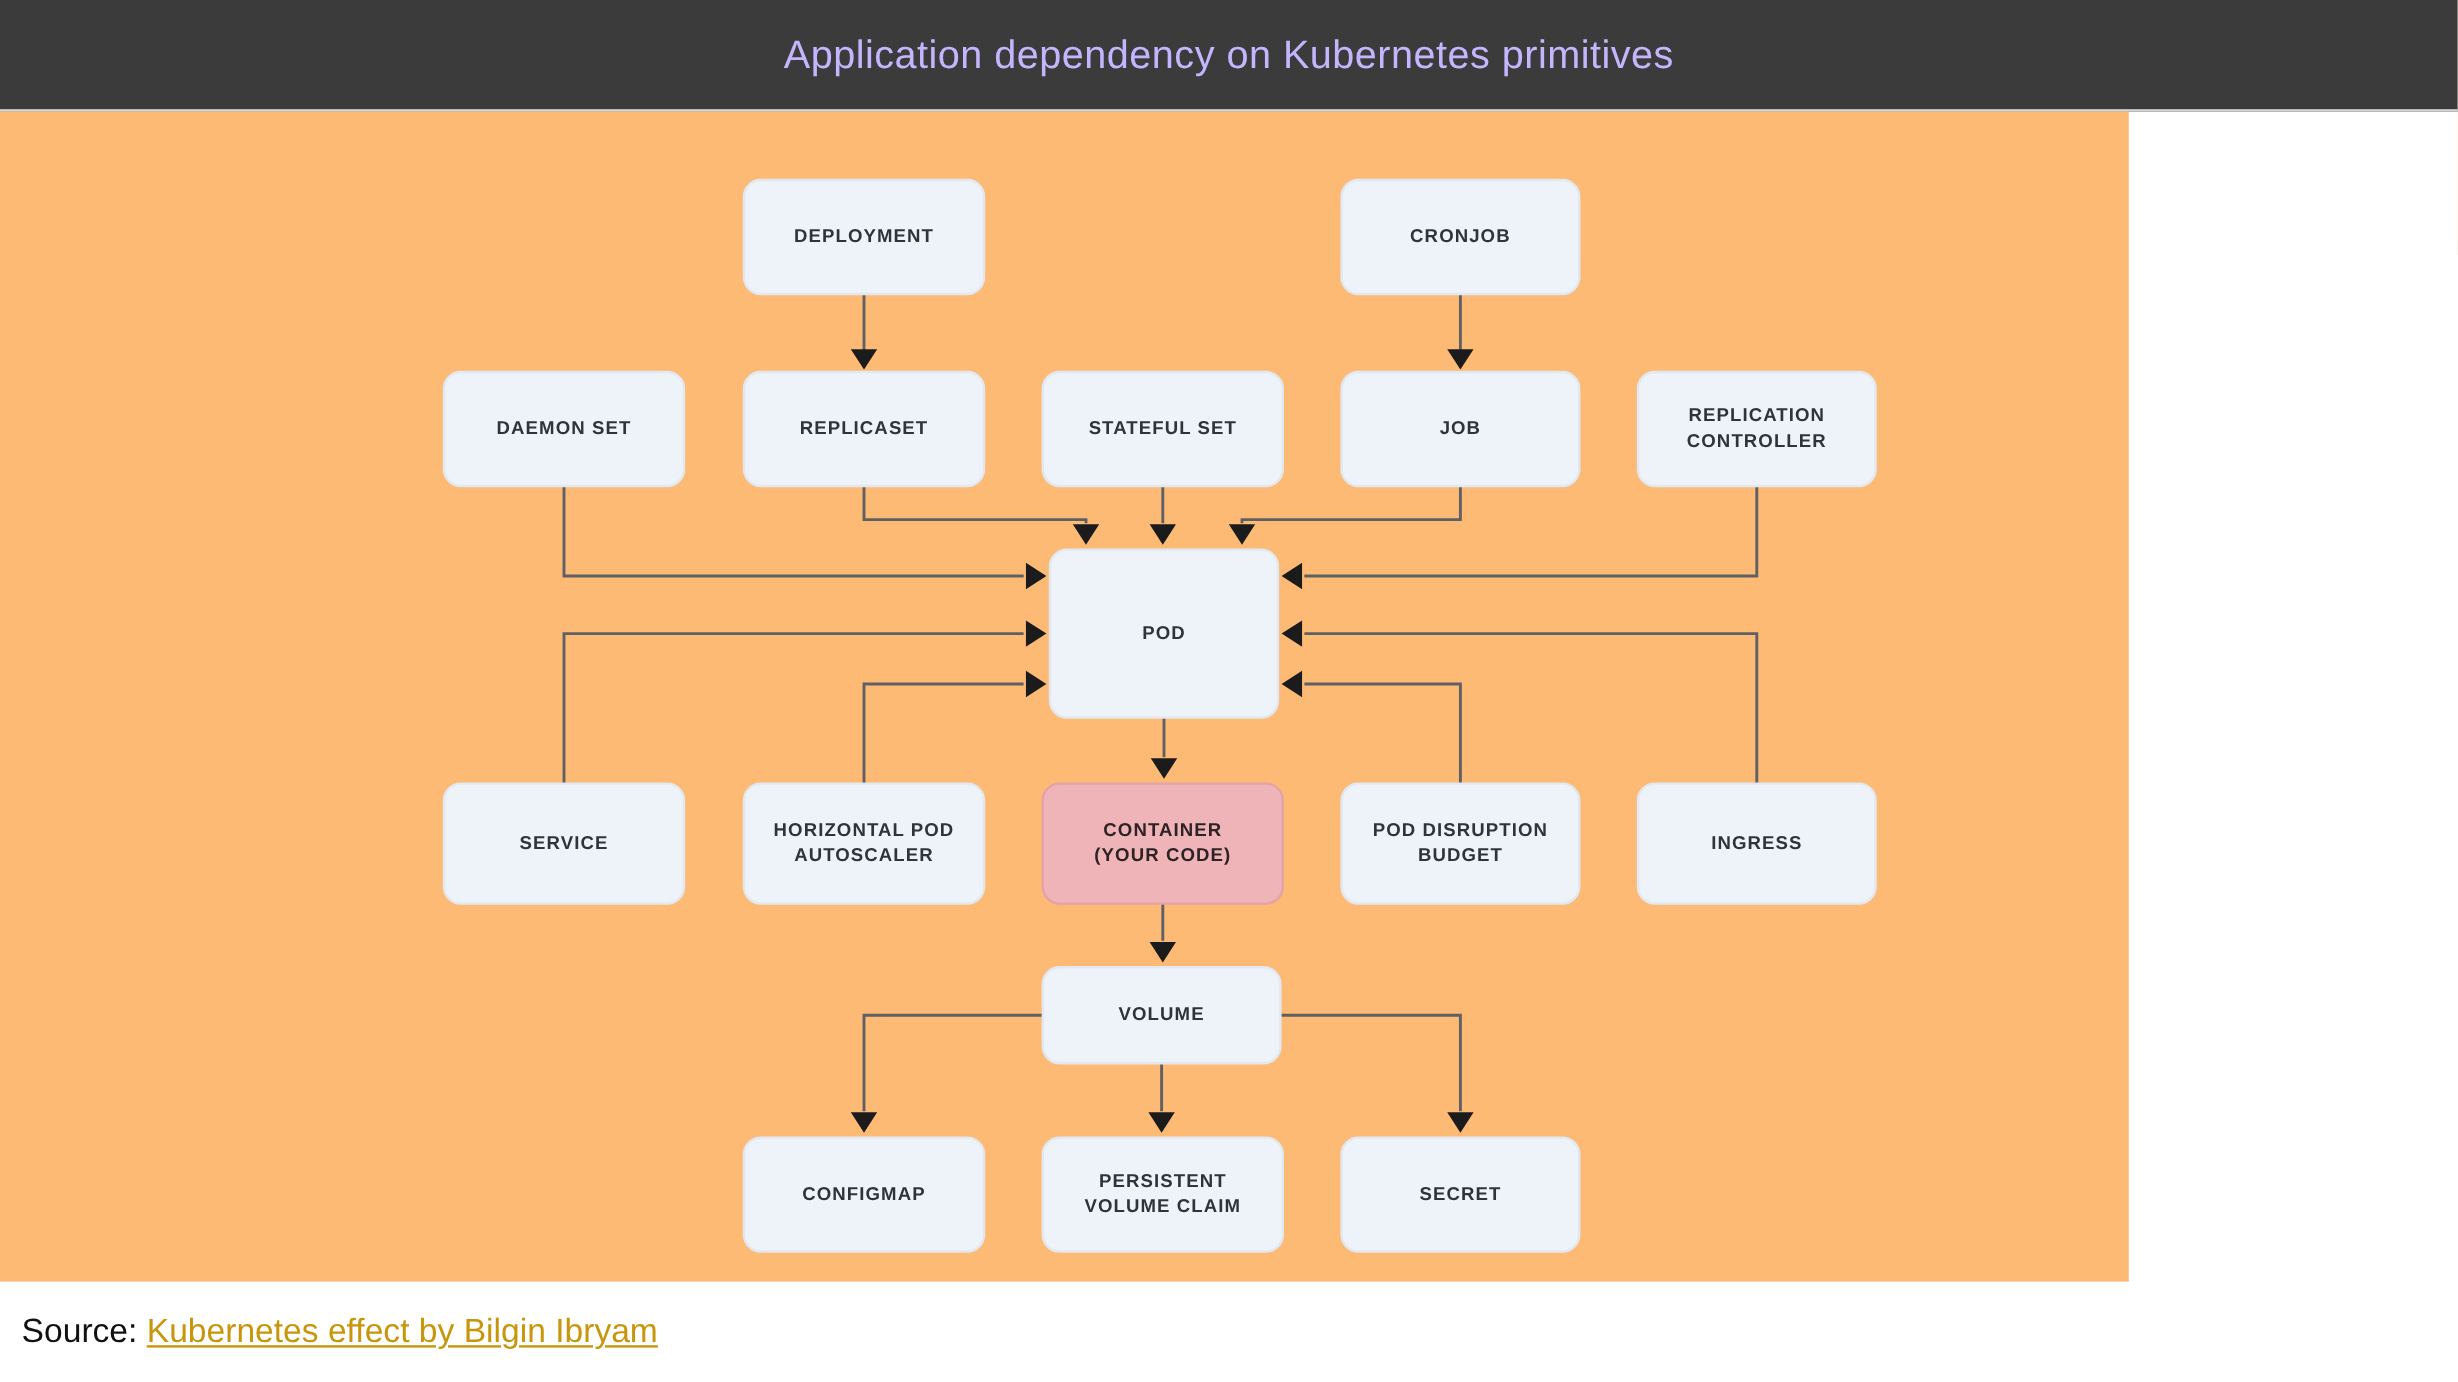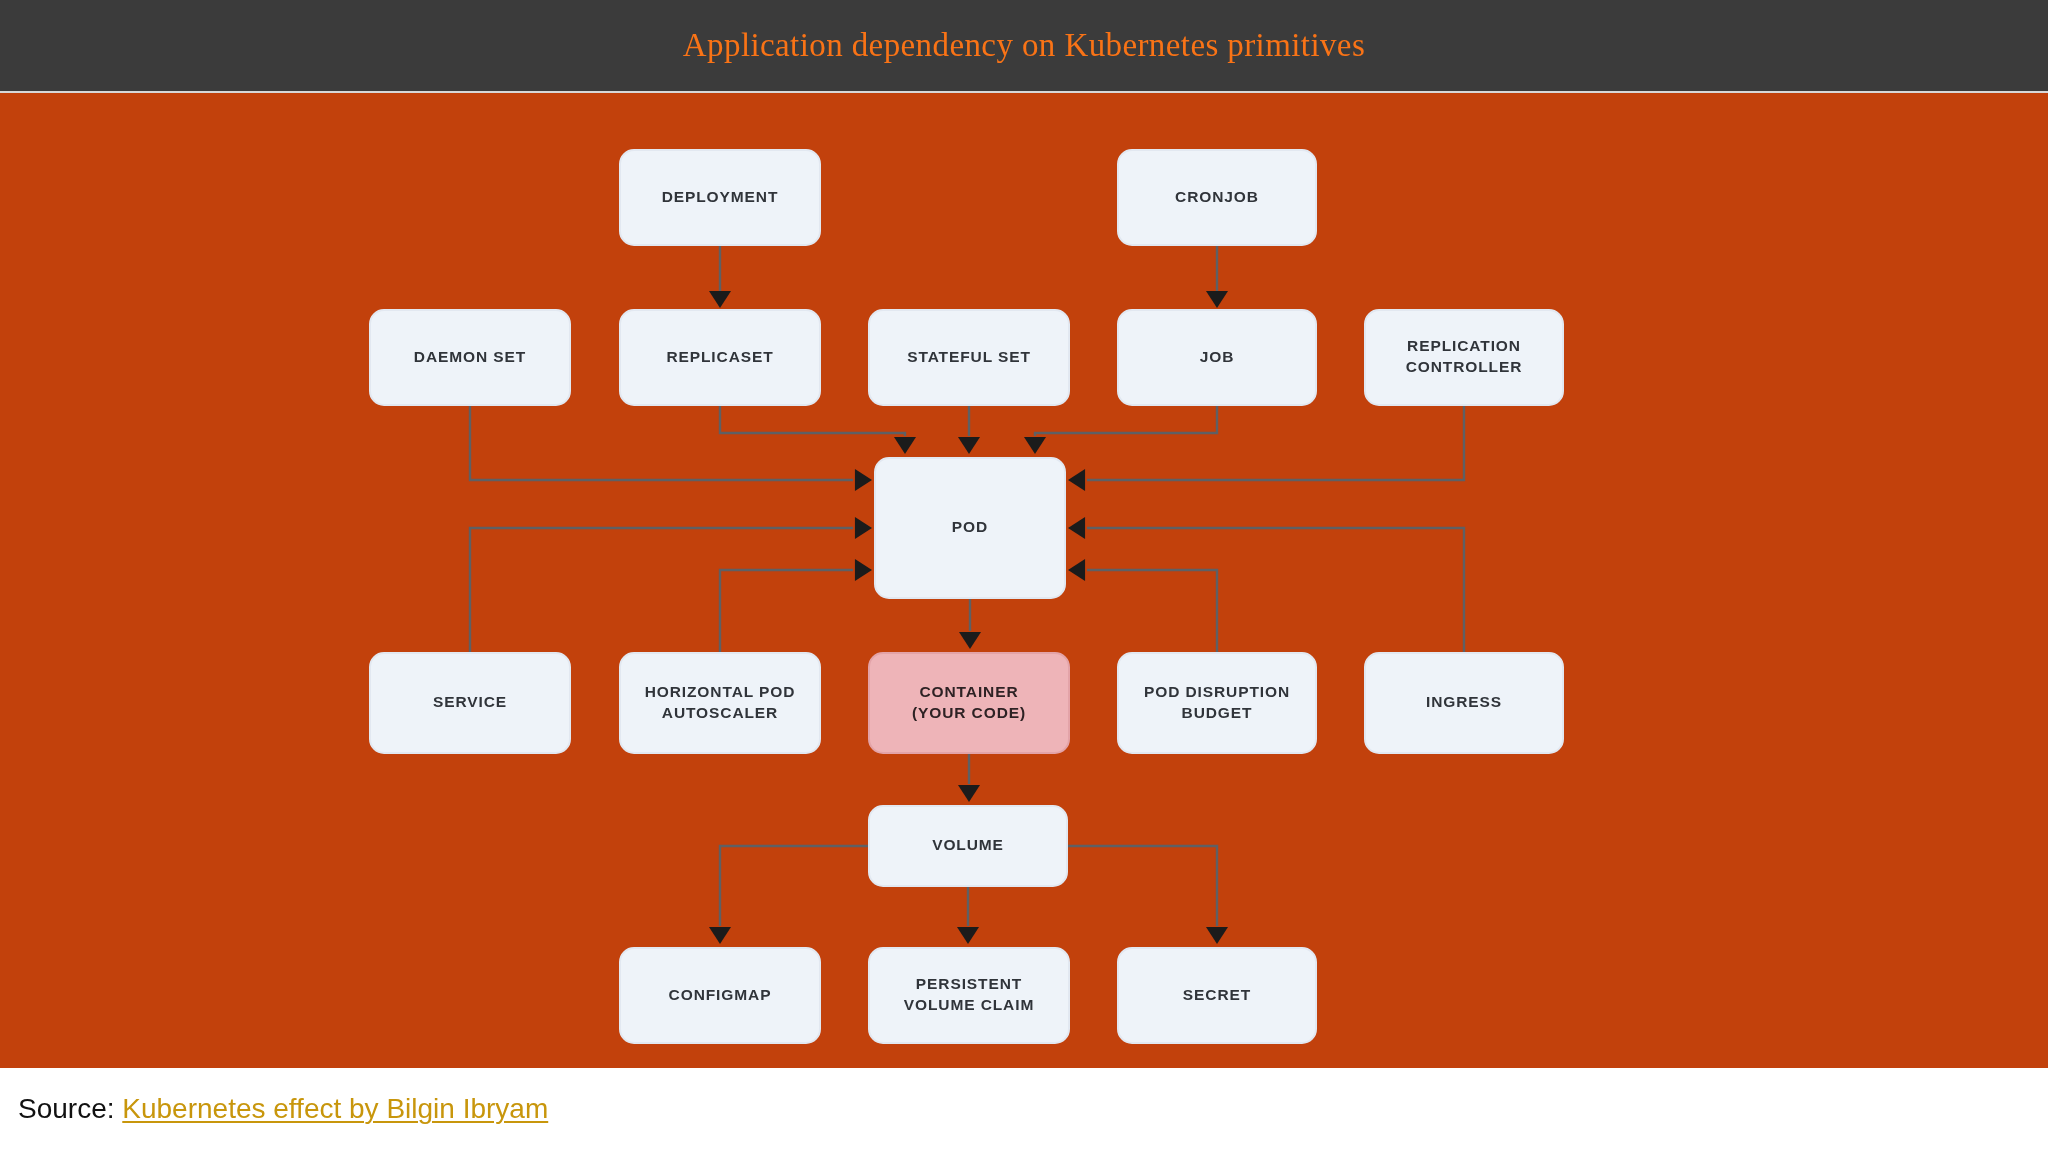--- a/index.html
+++ b/index.html
@@ -22,35 +22,35 @@
     width: 2048px;
     height: 93px;
     background: #3b3b3b;
     border-bottom: 2px solid #d8d8d8;
     box-sizing: border-box;
     display: flex;
     align-items: center;
     justify-content: center;
   }
   #header-title {
-    font-family: Liberation Serif, serif;
+    font-family: Liberation Sans, sans-serif;
     font-size: 33px;
     font-weight: 400;
     letter-spacing: 0.4px;
-    color: #f97316;
+    color: #c4b5fd;
     white-space: nowrap;
   }
 
   
   #diagram-canvas {
     position: absolute;
     left: 0; top: 93px;
-    width: 2048px;
+    width: 1774px;
     height: 975px;
-    background: #c2410c;
+    background: #fdba74;
   }
   #diagram-svg {
     position: absolute;
     left: 0; top: 0;
     width: 2048px;
     height: 975px;
     display: block;
   }
 
   .node-rect {

